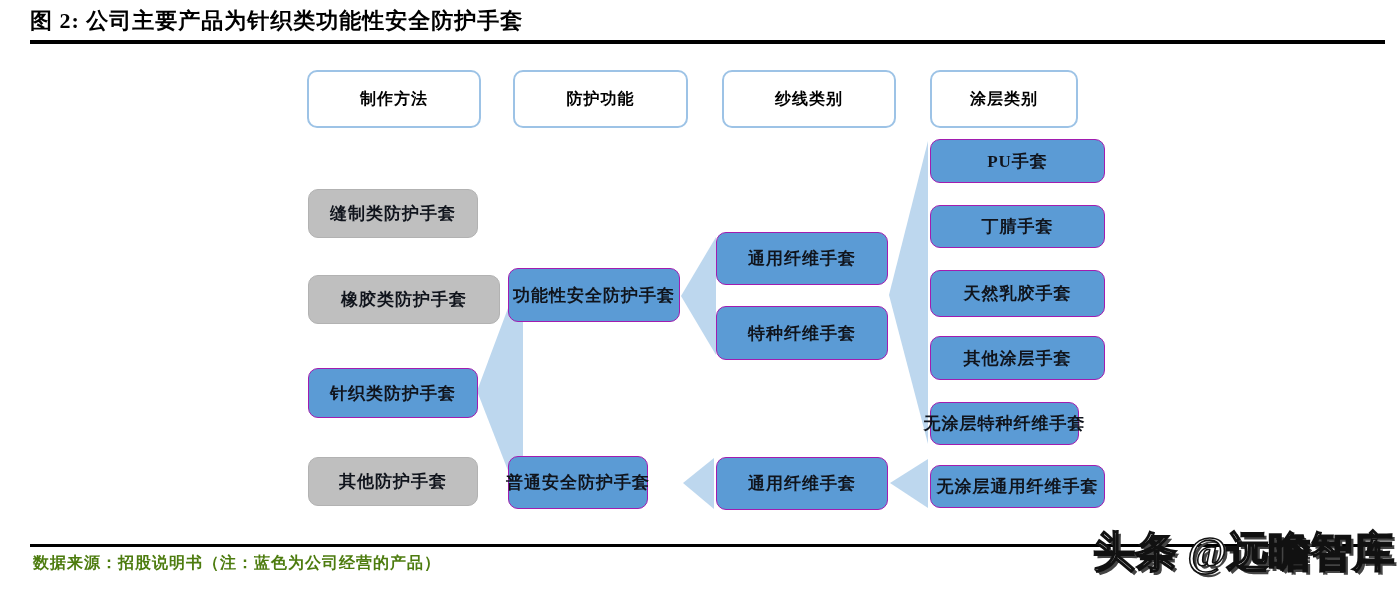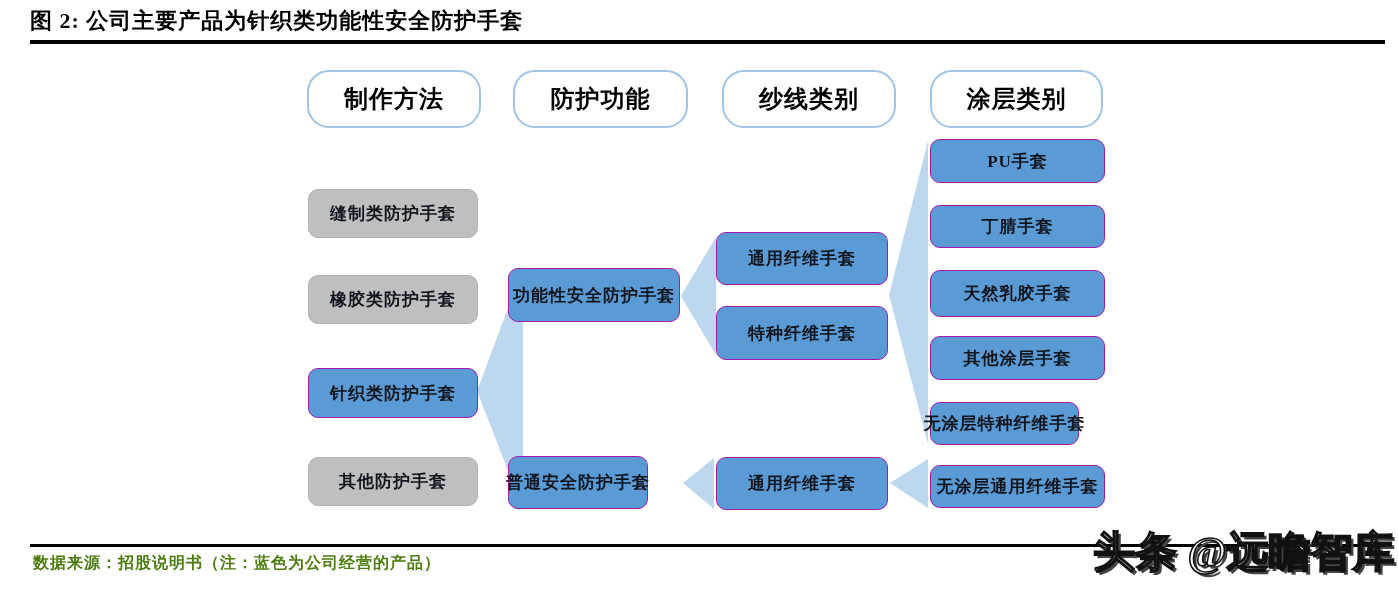--- a/index.html
+++ b/index.html
@@ -18,22 +18,22 @@
     white-space:nowrap;letter-spacing:1px;
   }
   .watermark{
     position:absolute;left:1093px;top:524px;font-size:42px;font-weight:bold;color:#fff;
     white-space:nowrap;z-index:5;letter-spacing:0px;
     -webkit-text-stroke:1.6px #111;
     text-shadow:3px 3px 0 #444;
   }
   .hdr{
     position:absolute;box-sizing:border-box;background:#ffffff;border:2px solid #9DC3E6;
-    border-radius:22px;display:flex;align-items:center;justify-content:center;
-    font-size:24px;font-weight:bold;color:#000;z-index:2;letter-spacing:1px;
+    border-radius:10px;display:flex;align-items:center;justify-content:center;
+    font-size:16px;font-weight:bold;color:#000;z-index:2;letter-spacing:1px;
   }
   .node{
     position:absolute;box-sizing:border-box;border-radius:10px;display:flex;
     align-items:center;justify-content:center;font-size:17px;font-weight:bold;
     color:#10141c;z-index:2;white-space:nowrap;letter-spacing:1px;
   }
   .node.blue{background:#5B9BD5;border:1px solid #a21caf;}
   .node.gray{background:#BFBFBF;border:1px solid #b2b2b2;}
   #connectors{position:absolute;left:0;top:0;z-index:1;}
   #connectors polygon{fill:#BDD7EE;}
@@ -50,24 +50,24 @@
     <polygon points="477,391 523,268 523,509"></polygon>
     <polygon points="681,296 716,237 716,355"></polygon>
     <polygon points="889,295 928,141 928,444"></polygon>
     <polygon points="683,483 714,458 714,509"></polygon>
     <polygon points="890,483 928,459 928,508"></polygon>
   </svg>
 
   <div class="hdr" style="left:307px;top:70px;width:174px;height:58px">制作方法</div>
   <div class="hdr" style="left:513px;top:70px;width:175px;height:58px">防护功能</div>
   <div class="hdr" style="left:722px;top:70px;width:174px;height:58px">纱线类别</div>
-  <div class="hdr" style="left:930px;top:70px;width:173px;height:58px">涂层类别</div>
+  <div class="hdr" style="left:930px;top:70px;width:148px;height:58px">涂层类别</div>
 
   <div class="node gray" style="left:308px;top:189px;width:170px;height:49px">缝制类防护手套</div>
-  <div class="node gray" style="left:308px;top:275px;width:170px;height:49px">橡胶类防护手套</div>
+  <div class="node gray" style="left:308px;top:275px;width:192px;height:49px">橡胶类防护手套</div>
   <div class="node blue" style="left:308px;top:368px;width:170px;height:50px">针织类防护手套</div>
   <div class="node gray" style="left:308px;top:457px;width:170px;height:49px">其他防护手套</div>
 
   <div class="node blue" style="left:508px;top:268px;width:172px;height:54px">功能性安全防护手套</div>
   <div class="node blue" style="left:508px;top:456px;width:140px;height:53px">普通安全防护手套</div>
 
   <div class="node blue" style="left:716px;top:232px;width:172px;height:53px">通用纤维手套</div>
   <div class="node blue" style="left:716px;top:306px;width:172px;height:54px">特种纤维手套</div>
   <div class="node blue" style="left:716px;top:457px;width:172px;height:53px">通用纤维手套</div>
 

